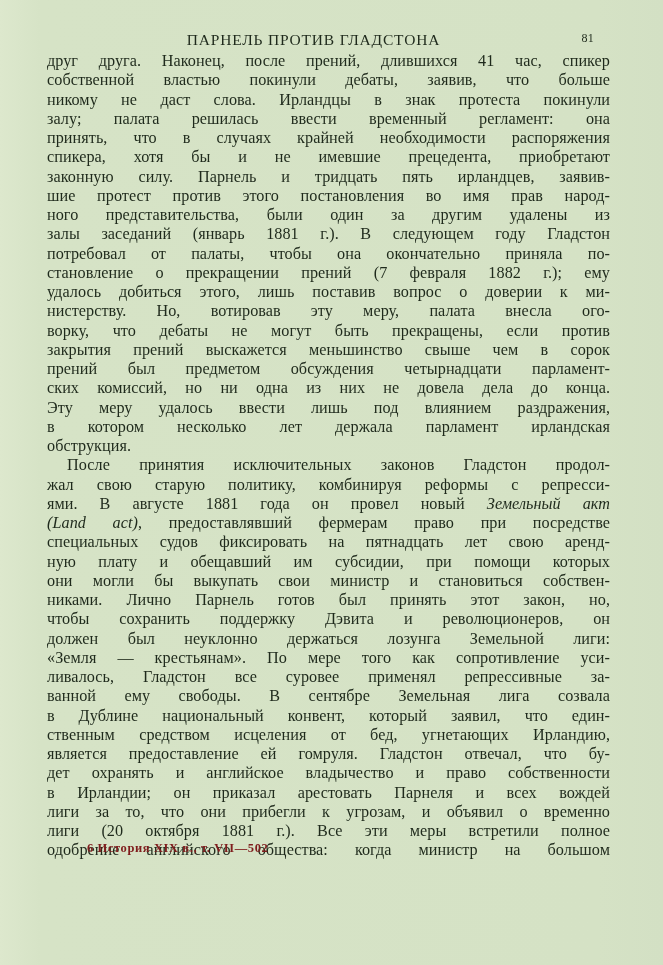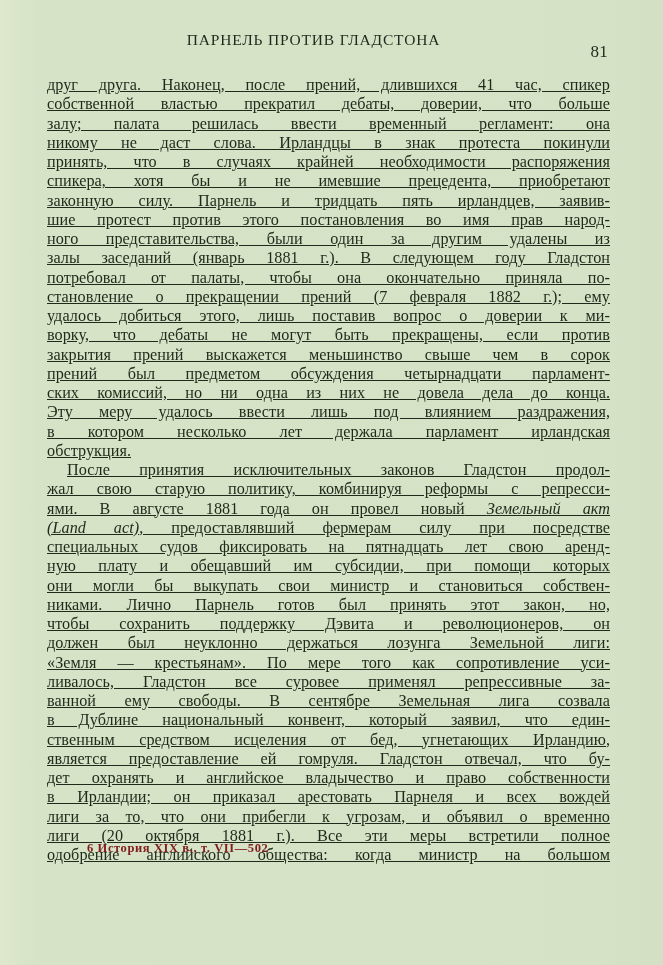--- a/index.html
+++ b/index.html
@@ -16,23 +16,23 @@
   }
   .running-head {
     position: relative; height: 22px;
     font-size: 15.5px; letter-spacing: 0.3px;
   }
   .running-title {
     position: absolute; left: 0; right: 0; text-align: center;
     top: 1px; letter-spacing: 0.8px; padding-right: 30px;
   }
   .page-number {
-    position: absolute; right: 2px; top: 1px; font-size: 17px; margin-top: 11px;
+    position: absolute; right: 16px; top: 1px; font-size: 12px;
   }
-  .body-text { margin-top: 24px; text-decoration: underline; }
+  .body-text { margin-top: 0; }
   .line {
     display: block; height: 19.25px; line-height: 19.25px;
     font-size: 16.2px; white-space: nowrap;
     text-align: justify; text-align-last: justify;
     letter-spacing: 0.05px;
   }
   .line.last { text-align-last: left; }
   .line.indent { padding-left: 20px; }
   .line em { font-style: italic; }
   .footer-signature {
@@ -46,46 +46,47 @@
 <div class="page">
   <div class="running-head">
     <span class="running-title">ПАРНЕЛЬ ПРОТИВ ГЛАДСТОНА</span>
     <span class="page-number">81</span>
   </div>
 
   <div class="body-text">
 
     <div>
       <span class="line">друг друга. Наконец, после прений, длившихся 41 час, спикер</span>
-      <span class="line">собственной властью прекратил дебаты, доверии, что больше</span>
+      <span class="line">собственной властью покинули дебаты, заявив, что больше</span>
+      <span class="line">никому не даст слова. Ирландцы в знак протеста покинули</span>
       <span class="line">залу; палата решилась ввести временный регламент: она</span>
-      <span class="line">никому не даст слова. Ирландцы в знак протеста покинули</span>
       <span class="line">принять, что в случаях крайней необходимости распоряжения</span>
       <span class="line">спикера, хотя бы и не имевшие прецедента, приобретают</span>
       <span class="line">законную силу. Парнель и тридцать пять ирландцев, заявив-</span>
       <span class="line">шие протест против этого постановления во имя прав народ-</span>
       <span class="line">ного представительства, были один за другим удалены из</span>
       <span class="line">залы заседаний (январь 1881 г.). В следующем году Гладстон</span>
       <span class="line">потребовал от палаты, чтобы она окончательно приняла по-</span>
       <span class="line">становление о прекращении прений (7 февраля 1882 г.); ему</span>
       <span class="line">удалось добиться этого, лишь поставив вопрос о доверии к ми-</span>
+      <span class="line">нистерству. Но, вотировав эту меру, палата внесла ого-</span>
       <span class="line">ворку, что дебаты не могут быть прекращены, если против</span>
       <span class="line">закрытия прений выскажется меньшинство свыше чем в сорок</span>
       <span class="line">прений был предметом обсуждения четырнадцати парламент-</span>
       <span class="line">ских комиссий, но ни одна из них не довела дела до конца.</span>
       <span class="line">Эту меру удалось ввести лишь под влиянием раздражения,</span>
       <span class="line">в котором несколько лет держала парламент ирландская</span>
       <span class="line last">обструкция.</span>
     </div>
 
     <div>
       <span class="line indent">После принятия исключительных законов Гладстон продол-</span>
       <span class="line">жал свою старую политику, комбинируя реформы с репресси-</span>
       <span class="line"><span>ями. В августе 1881 года он провел новый</span> <em>Земельный акт</em></span>
-      <span class="line"><em>(Land act)</em><span>, предоставлявший фермерам силу при посредстве</span></span>
+      <span class="line"><em>(Land act)</em><span>, предоставлявший фермерам право при посредстве</span></span>
       <span class="line">специальных судов фиксировать на пятнадцать лет свою аренд-</span>
       <span class="line">ную плату и обещавший им субсидии, при помощи которых</span>
       <span class="line">они могли бы выкупать свои министр и становиться собствен-</span>
       <span class="line">никами. Лично Парнель готов был принять этот закон, но,</span>
       <span class="line">чтобы сохранить поддержку Дэвита и революционеров, он</span>
       <span class="line">должен был неуклонно держаться лозунга Земельной лиги:</span>
       <span class="line">«Земля — крестьянам». По мере того как сопротивление уси-</span>
       <span class="line">ливалось, Гладстон все суровее применял репрессивные за-</span>
       <span class="line">ванной ему свободы. В сентябре Земельная лига созвала</span>
       <span class="line">в Дублине национальный конвент, который заявил, что един-</span>

